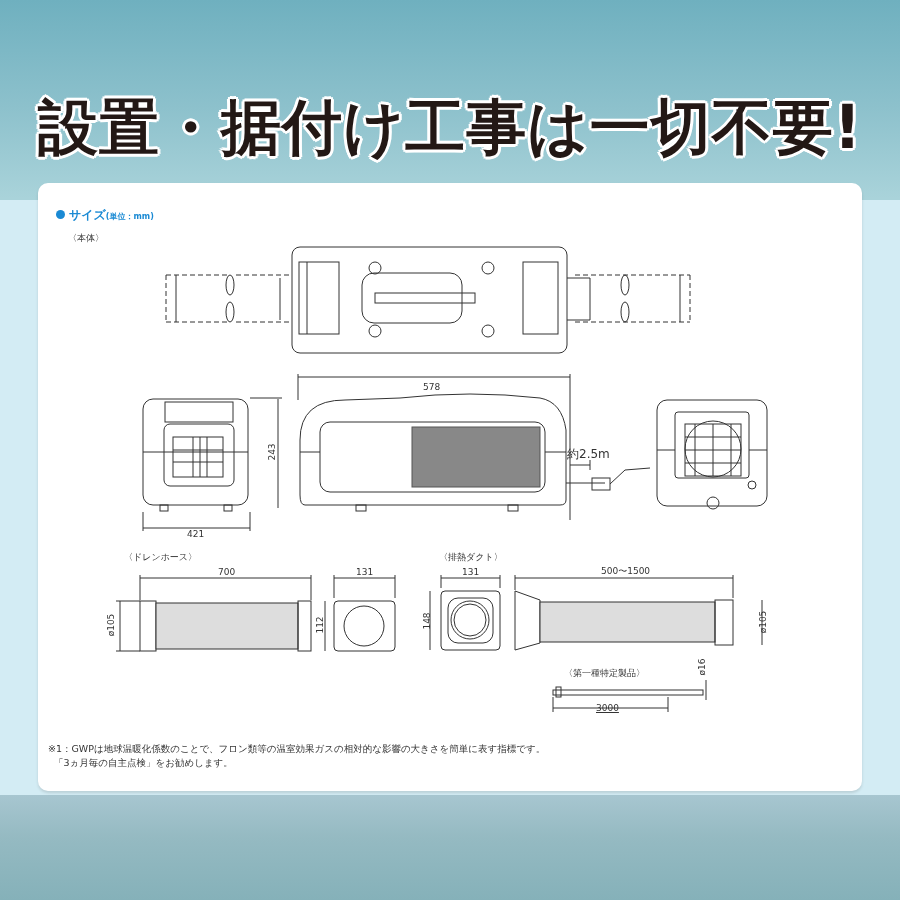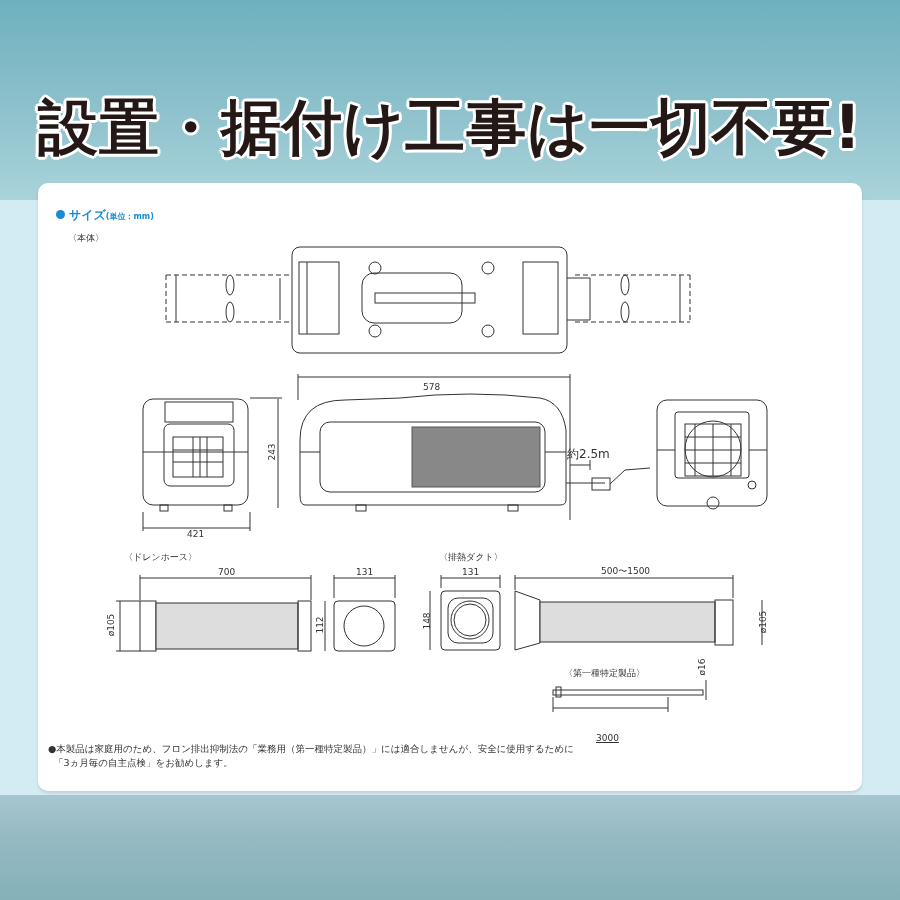--- a/index.html
+++ b/index.html
@@ -206,19 +206,19 @@
 <div class="dim" style="left:356px;top:567px;">131</div>
 <div class="dim" style="left:311px;top:620px;transform:rotate(-90deg);">112</div>
 
 <div class="label" style="left:423px;top:551px;text-align:right;">〈排熱ダクト〉</div>
 <div class="dim" style="left:462px;top:567px;">131</div>
 <div class="dim" style="left:418px;top:616px;transform:rotate(-90deg);">148</div>
 <div class="dim" style="left:601px;top:565px;">500〜1500</div>
 <div class="dim" style="left:752px;top:617px;transform:rotate(-90deg);">ø105</div>
 
 <div class="label" style="left:548px;top:667px;">〈第一種特定製品〉</div>
-<div class="dim" style="left:596px;top:733px;text-decoration:underline;">3000</div>
+<div class="dim" style="left:596px;top:703px;text-decoration:underline;">3000</div>
 <div class="dim" style="left:694px;top:662px;transform:rotate(-90deg);">ø16</div>
 
 <div class="notes">
-  <div>●本製品は家庭用のため、フロン排出抑制法の「業務用（第一種特定製品）」には適合しませんが、安全に使用するために</div>
+  <div>※1：GWPは地球温暖化係数のことで、フロン類等の温室効果ガスの相対的な影響の大きさを簡単に表す指標です。</div>
   <div style="padding-left:6px;">「3ヵ月毎の自主点検」をお勧めします。</div>
 </div>
 
 </body></html>

